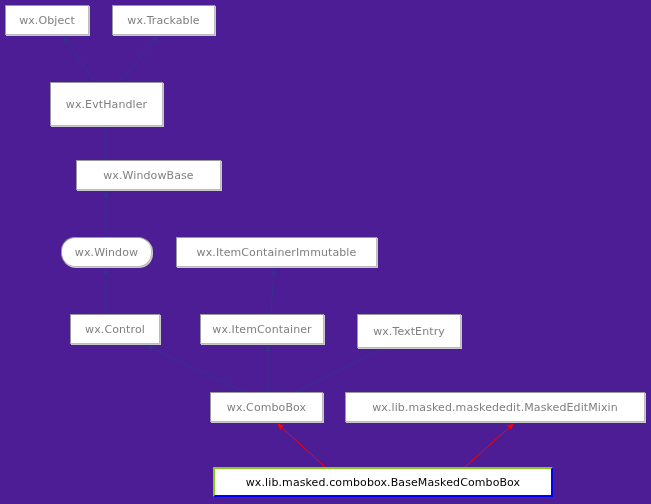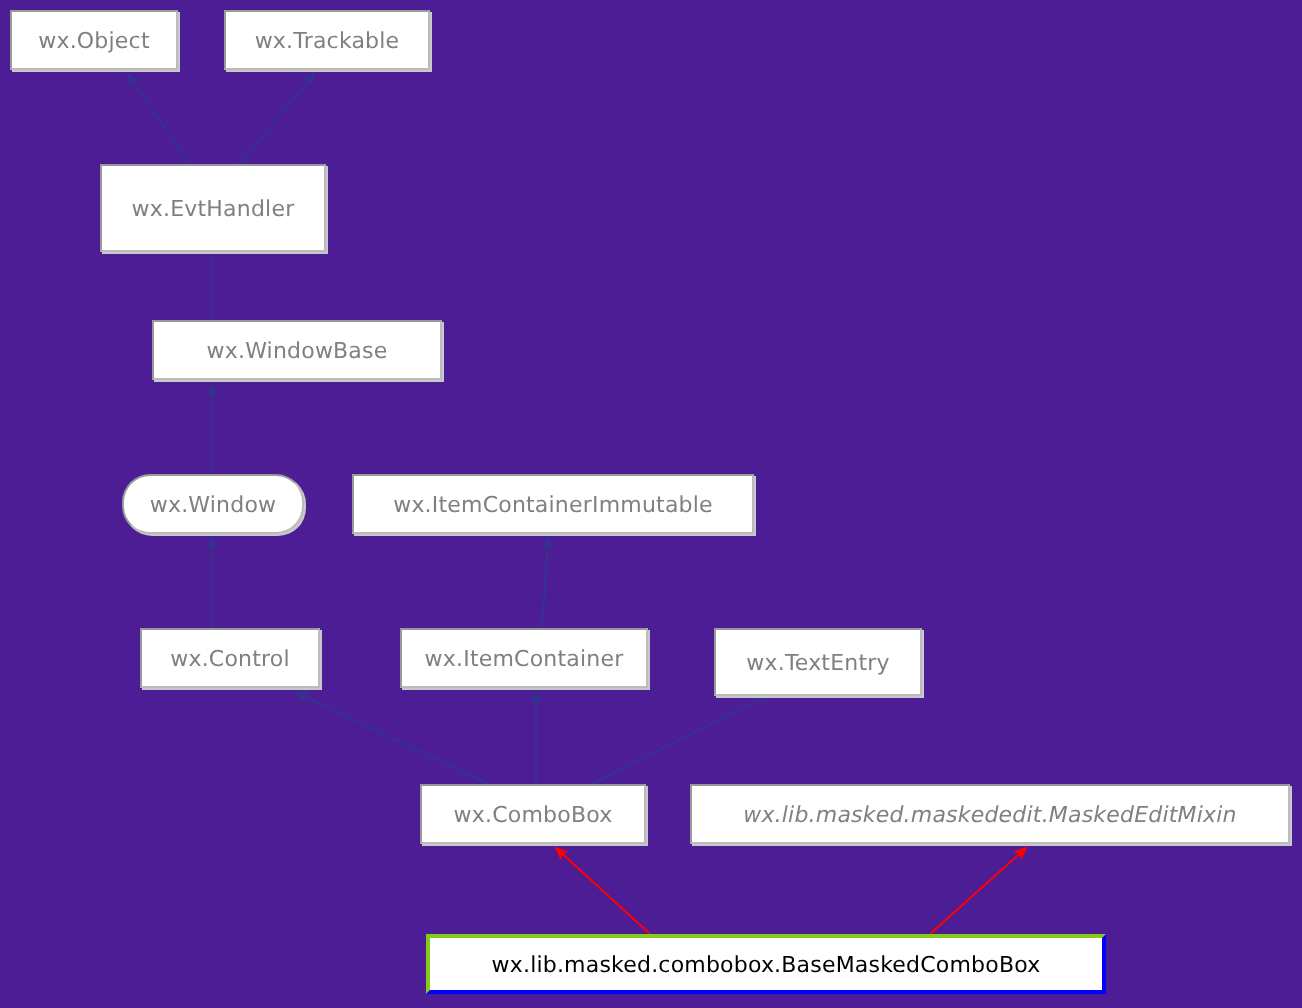--- a/index.html
+++ b/index.html
@@ -79,17 +79,17 @@
       <div class="node" style="left: 5px; top: 5px; width: 84px; height: 30px;">wx.Object</div>
       <div class="node" style="left: 112px; top: 5px; width: 103px; height: 30px;">wx.Trackable</div>
       <div class="node" style="left: 50px; top: 82px; width: 113px; height: 44px;">wx.EvtHandler</div>
       <div class="node" style="left: 48px; top: 160px; width: 145px; height: 30px; margin-left: 28px;">wx.WindowBase</div>
       <div class="node" style="left: 61px; top: 237px; width: 91px; height: 30px; border-radius: 14px;">wx.Window</div>
       <div class="node" style="left: 176px; top: 237px; width: 201px; height: 30px;">wx.ItemContainerImmutable</div>
       <div class="node" style="left: 70px; top: 314px; width: 90px; height: 30px;">wx.Control</div>
       <div class="node" style="left: 200px; top: 314px; width: 124px; height: 30px;">wx.ItemContainer</div>
       <div class="node" style="left: 357px; top: 314px; width: 104px; height: 34px;">wx.TextEntry</div>
       <div class="node" style="left: 210px; top: 392px; width: 113px; height: 30px;">wx.ComboBox</div>
-      <div class="node" style="left: 345px; top: 392px; width: 300px; height: 30px; font-style: italic;">wx.lib.masked.maskededit.MaskedEditMixin</div>
+      <div class="node" style="left: 345px; top: 392px; width: 300px; height: 30px;">wx.lib.masked.maskededit.MaskedEditMixin</div>
       <div class="node current" style="left: 213px; top: 467px; width: 340px; height: 30px;">wx.lib.masked.combobox.BaseMaskedComboBox</div>
     </div>
 
 </div>
 
 </body></html>

